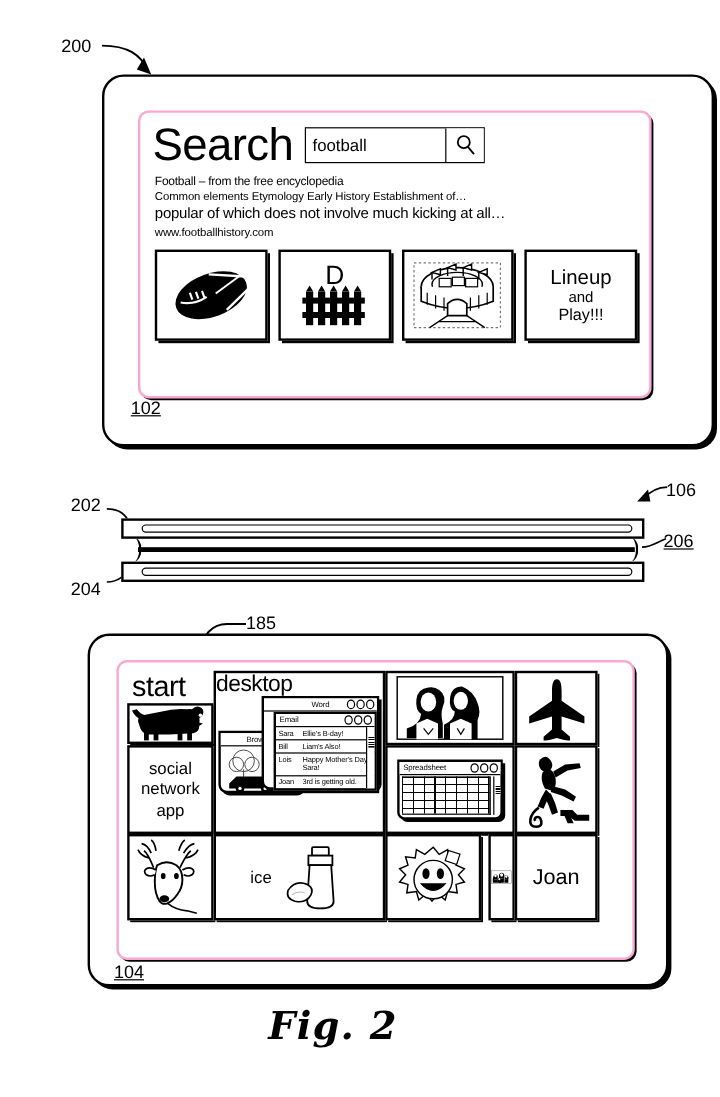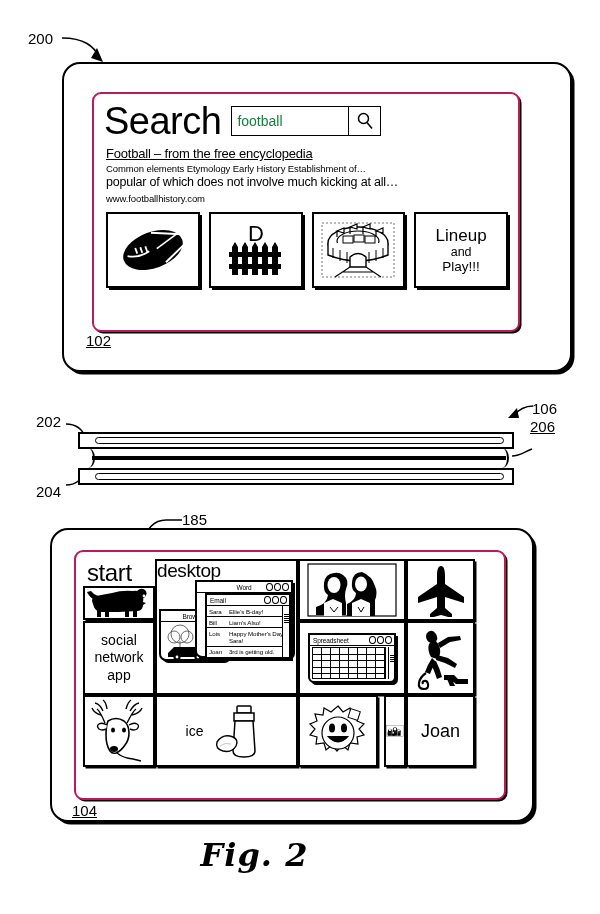--- a/index.html
+++ b/index.html
@@ -3,21 +3,21 @@
 <meta charset="utf-8">
 <style>
   * { box-sizing: border-box; margin: 0; padding: 0; }
   html, body {
     width: 600px; height: 914px;
     background: #ffffff;
     font-family: "Liberation Sans", sans-serif;
     color: #000;
     overflow: hidden;
   }
-  #page { position: relative; width: 509px; height: 914px; }
+  #page { position: relative; width: 509px; height: 914px; margin-left: 23px; }
 
   
   .ref {
     position: absolute;
     font-family: "Liberation Sans", sans-serif;
     font-size: 15px;
     color: #000;
     white-space: nowrap;
   }
   .ref-u { text-decoration: underline; }
@@ -25,21 +25,21 @@
   
   .tablet {
     position: absolute;
     border: 2.5px solid #000;
     border-radius: 18px;
     background: #fff;
     box-shadow: 3px 3px 0 -0.5px #000;
   }
   .screen {
     position: absolute;
-    border: 2px solid #be185d;
+    border: 2px solid #f9a8d4;
     border-radius: 9px;
     background: #fff;
     box-shadow: 2px 2px 0 -0.5px #000;
     overflow: hidden;
   }
 
   
   #dev-top { left: 62px; top: 62px; width: 510px; height: 310px; }
   #screen-top { left: 28px; top: 28px; width: 428px; height: 240px; }
 
@@ -62,34 +62,33 @@
     background: #fff;
   }
   .search-input {
     flex: 1;
     border: none;
     outline: none;
     font-family: "Liberation Sans", sans-serif;
     font-size: 14px;
     padding: 0 5px;
     background: transparent;
-    color: #15803d;
+    color: #000000;
     min-width: 0;
   }
   .search-go {
     width: 32px;
     border-left: 1.6px solid #000;
     display: flex; align-items: center; justify-content: center;
     background: #fff;
   }
 
   .result-block { padding: 6px 12px 0 12px; }
   .result-title {
-    font-size: 13px;
-    text-decoration: underline;
+    font-size: 10px;
     letter-spacing: -0.2px;
     white-space: nowrap;
   }
   .result-meta {
     font-size: 9.5px;
     margin-top: 2px;
     letter-spacing: -0.1px;
     white-space: nowrap;
   }
   .result-snippet {
@@ -384,21 +383,21 @@
           <div class="l2">and</div>
           <div class="l3">Play!!!</div>
         </div>
 
       </div>
     </div>
   </div>
 
   <span class="ref" style="left:36px; top:413px;">202</span>
   <span class="ref" style="left:36px; top:483px;">204</span>
-  <span class="ref" style="left:530px; top:418px;text-decoration:underline;">206</span>
+  <span class="ref" style="left:530px; top:443px;text-decoration:underline;">206</span>
   <span class="ref" style="left:532px; top:400px;">106</span>
 
   <svg style="position:absolute;left:505px;top:400px;" width="32" height="22">
     <path d="M28,6 C20,6 14,9 8,16" stroke="#000" stroke-width="1.5" fill="none"></path>
     <path d="M12,8 L3,18 L14,18 Z" fill="#000"></path>
   </svg>
   <svg style="position:absolute;left:64px;top:420px;" width="26" height="22">
     <path d="M2,4 C12,4 18,8 22,18" stroke="#000" stroke-width="1.4" fill="none"></path>
   </svg>
   <svg style="position:absolute;left:64px;top:468px;" width="26" height="22">

